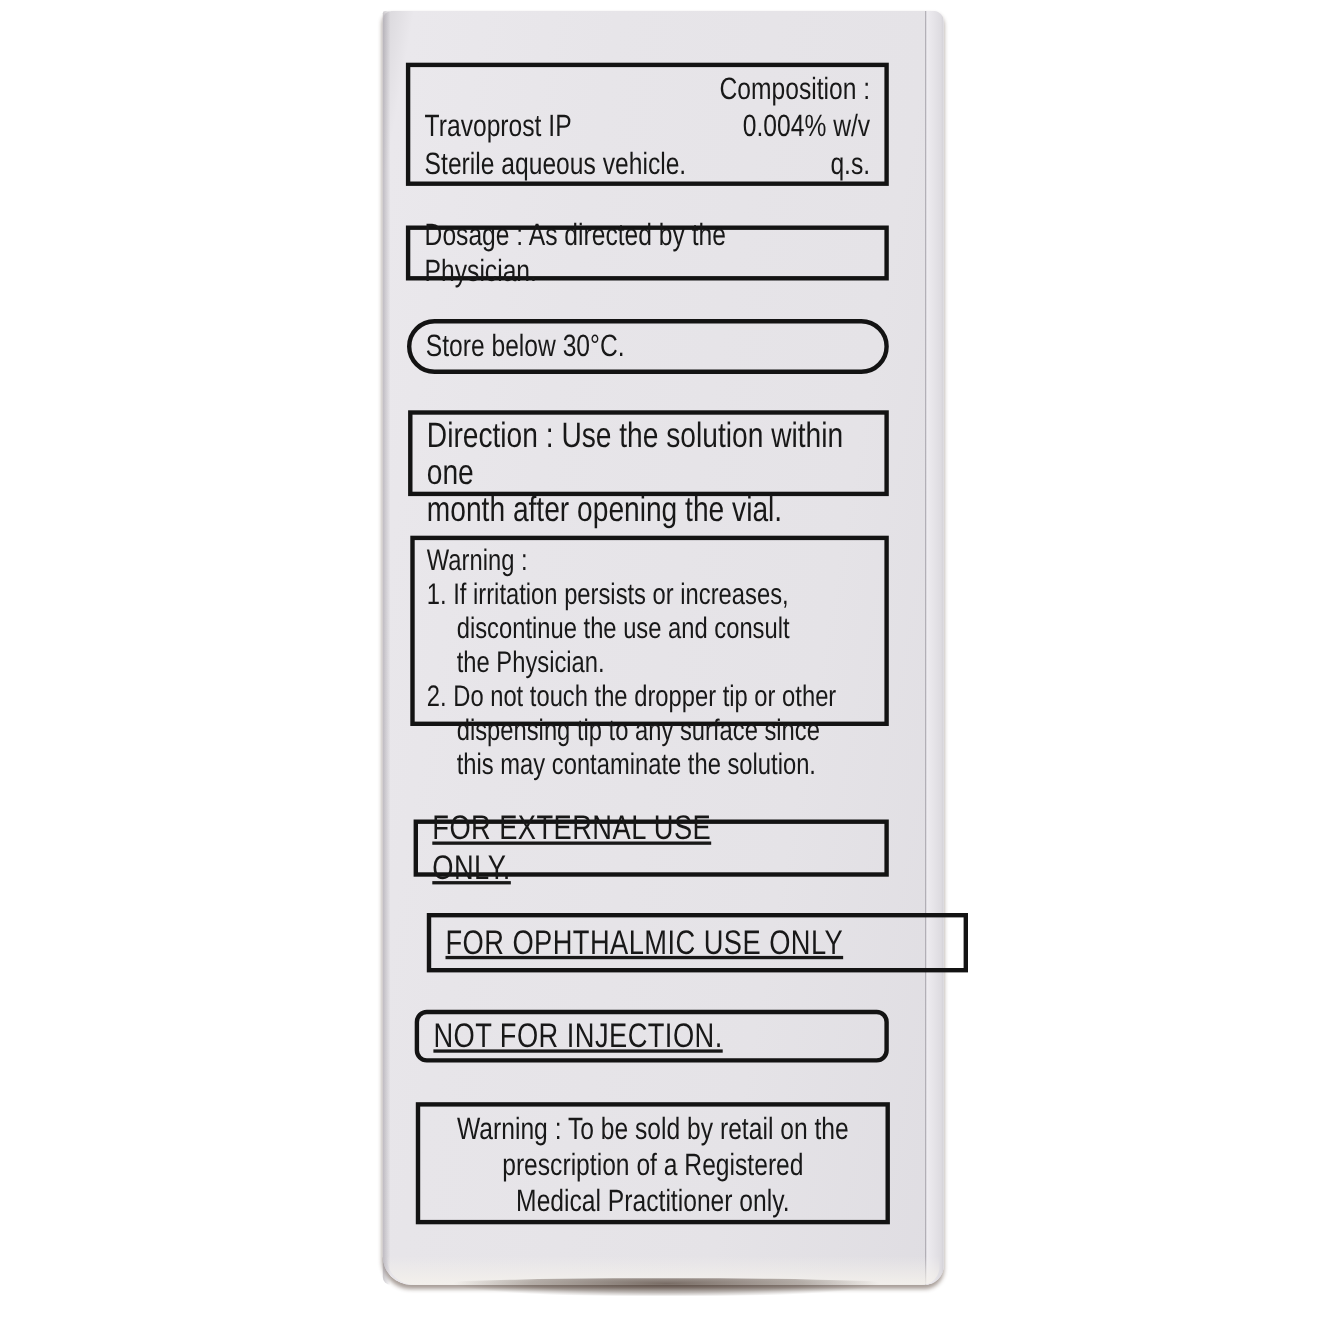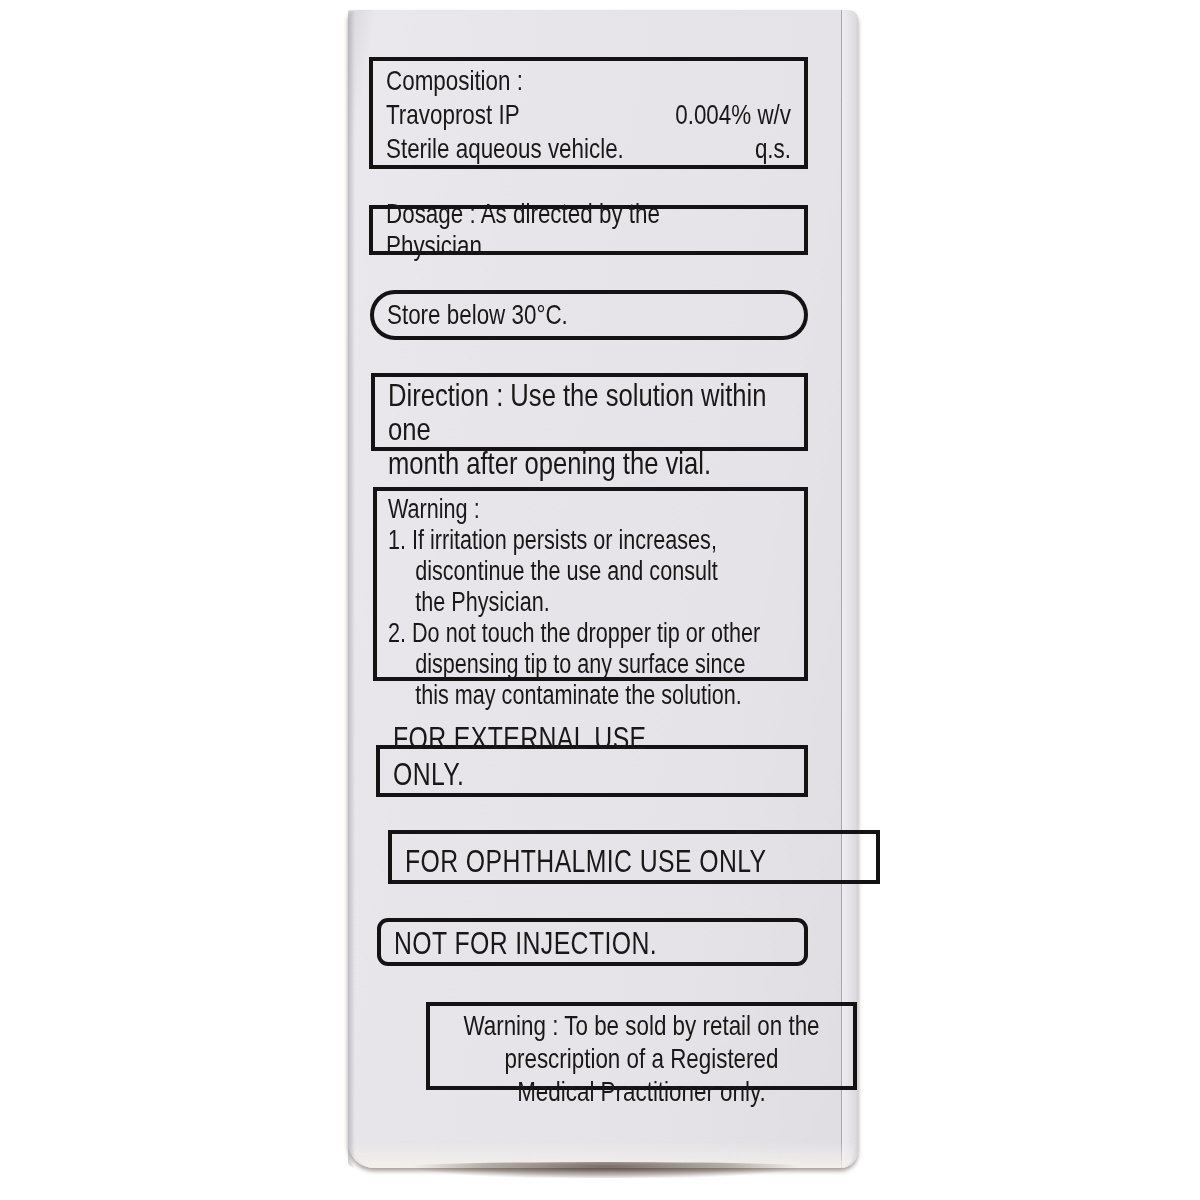--- a/index.html
+++ b/index.html
@@ -38,31 +38,31 @@
   }
   .box{
     position:absolute;box-sizing:border-box;border:4px solid #131313;
   }
   
   .sq{width:125%;transform:scaleX(0.8);transform-origin:0 0;}
   .pre{white-space:pre-line;}
   .center{text-align:center;}
   .rowline{display:flex;justify-content:space-between;}
 
-  .box-composition{left:21px;top:47px;width:439px;height:112px;padding:3px 13px;font-size:28px;line-height:34px;}
+  .box-composition{left:21px;top:47px;width:439px;height:112px;padding:3px 13px;font-size:28px;line-height:34px;text-align:right;}
   .box-dosage{left:21px;top:195px;width:439px;height:50px;padding:12px 13px;display:flex;align-items:center;font-size:28px;}
   .box-storage{left:22px;top:280px;width:438px;height:50px;padding:0 13px;display:flex;align-items:center;font-size:28px;border-radius:25px;}
   .box-direction{left:23px;top:363px;width:437px;height:78px;padding:1px 13px;font-size:32px;line-height:34px;}
-  .box-warning{left:25px;top:477px;width:435px;height:194px;padding:3px 11px;font-size:27px;line-height:31px;}
+  .box-warning{left:25px;top:477px;width:435px;height:173px;padding:3px 11px;font-size:27px;line-height:31px;}
   .warn-item{padding-left:34px;text-indent:-34px;white-space:pre-line;}
-  .box-caps{display:flex;align-items:flex-end;padding:0 13px;font-size:31px;letter-spacing:0.5px;}
+  .box-caps{display:flex;align-items:center;padding:0 13px;font-size:31px;letter-spacing:0.5px;text-decoration:underline;}
   .box-external{left:28px;top:735px;width:432px;height:52px;}
   .box-ophthalmic{left:40px;top:820px;width:492px;height:54px;}
   .box-injection{left:29px;top:908px;width:431px;height:48px;border-radius:11px;}
-  .box-retail{left:30px;top:992px;width:431px;height:88px;padding:3px 8px;font-size:28px;line-height:33px;margin-left:48px;}
+  .box-retail{left:30px;top:992px;width:431px;height:111px;padding:3px 8px;font-size:28px;line-height:33px;}
 </style>
 </head>
 <body>
 
 <div class="carton">
   <div class="carton-left-edge"></div>
   <div class="carton-side-strip"></div>
   <div class="carton-bottom-fold"></div>
 
   <div class="box box-composition">

